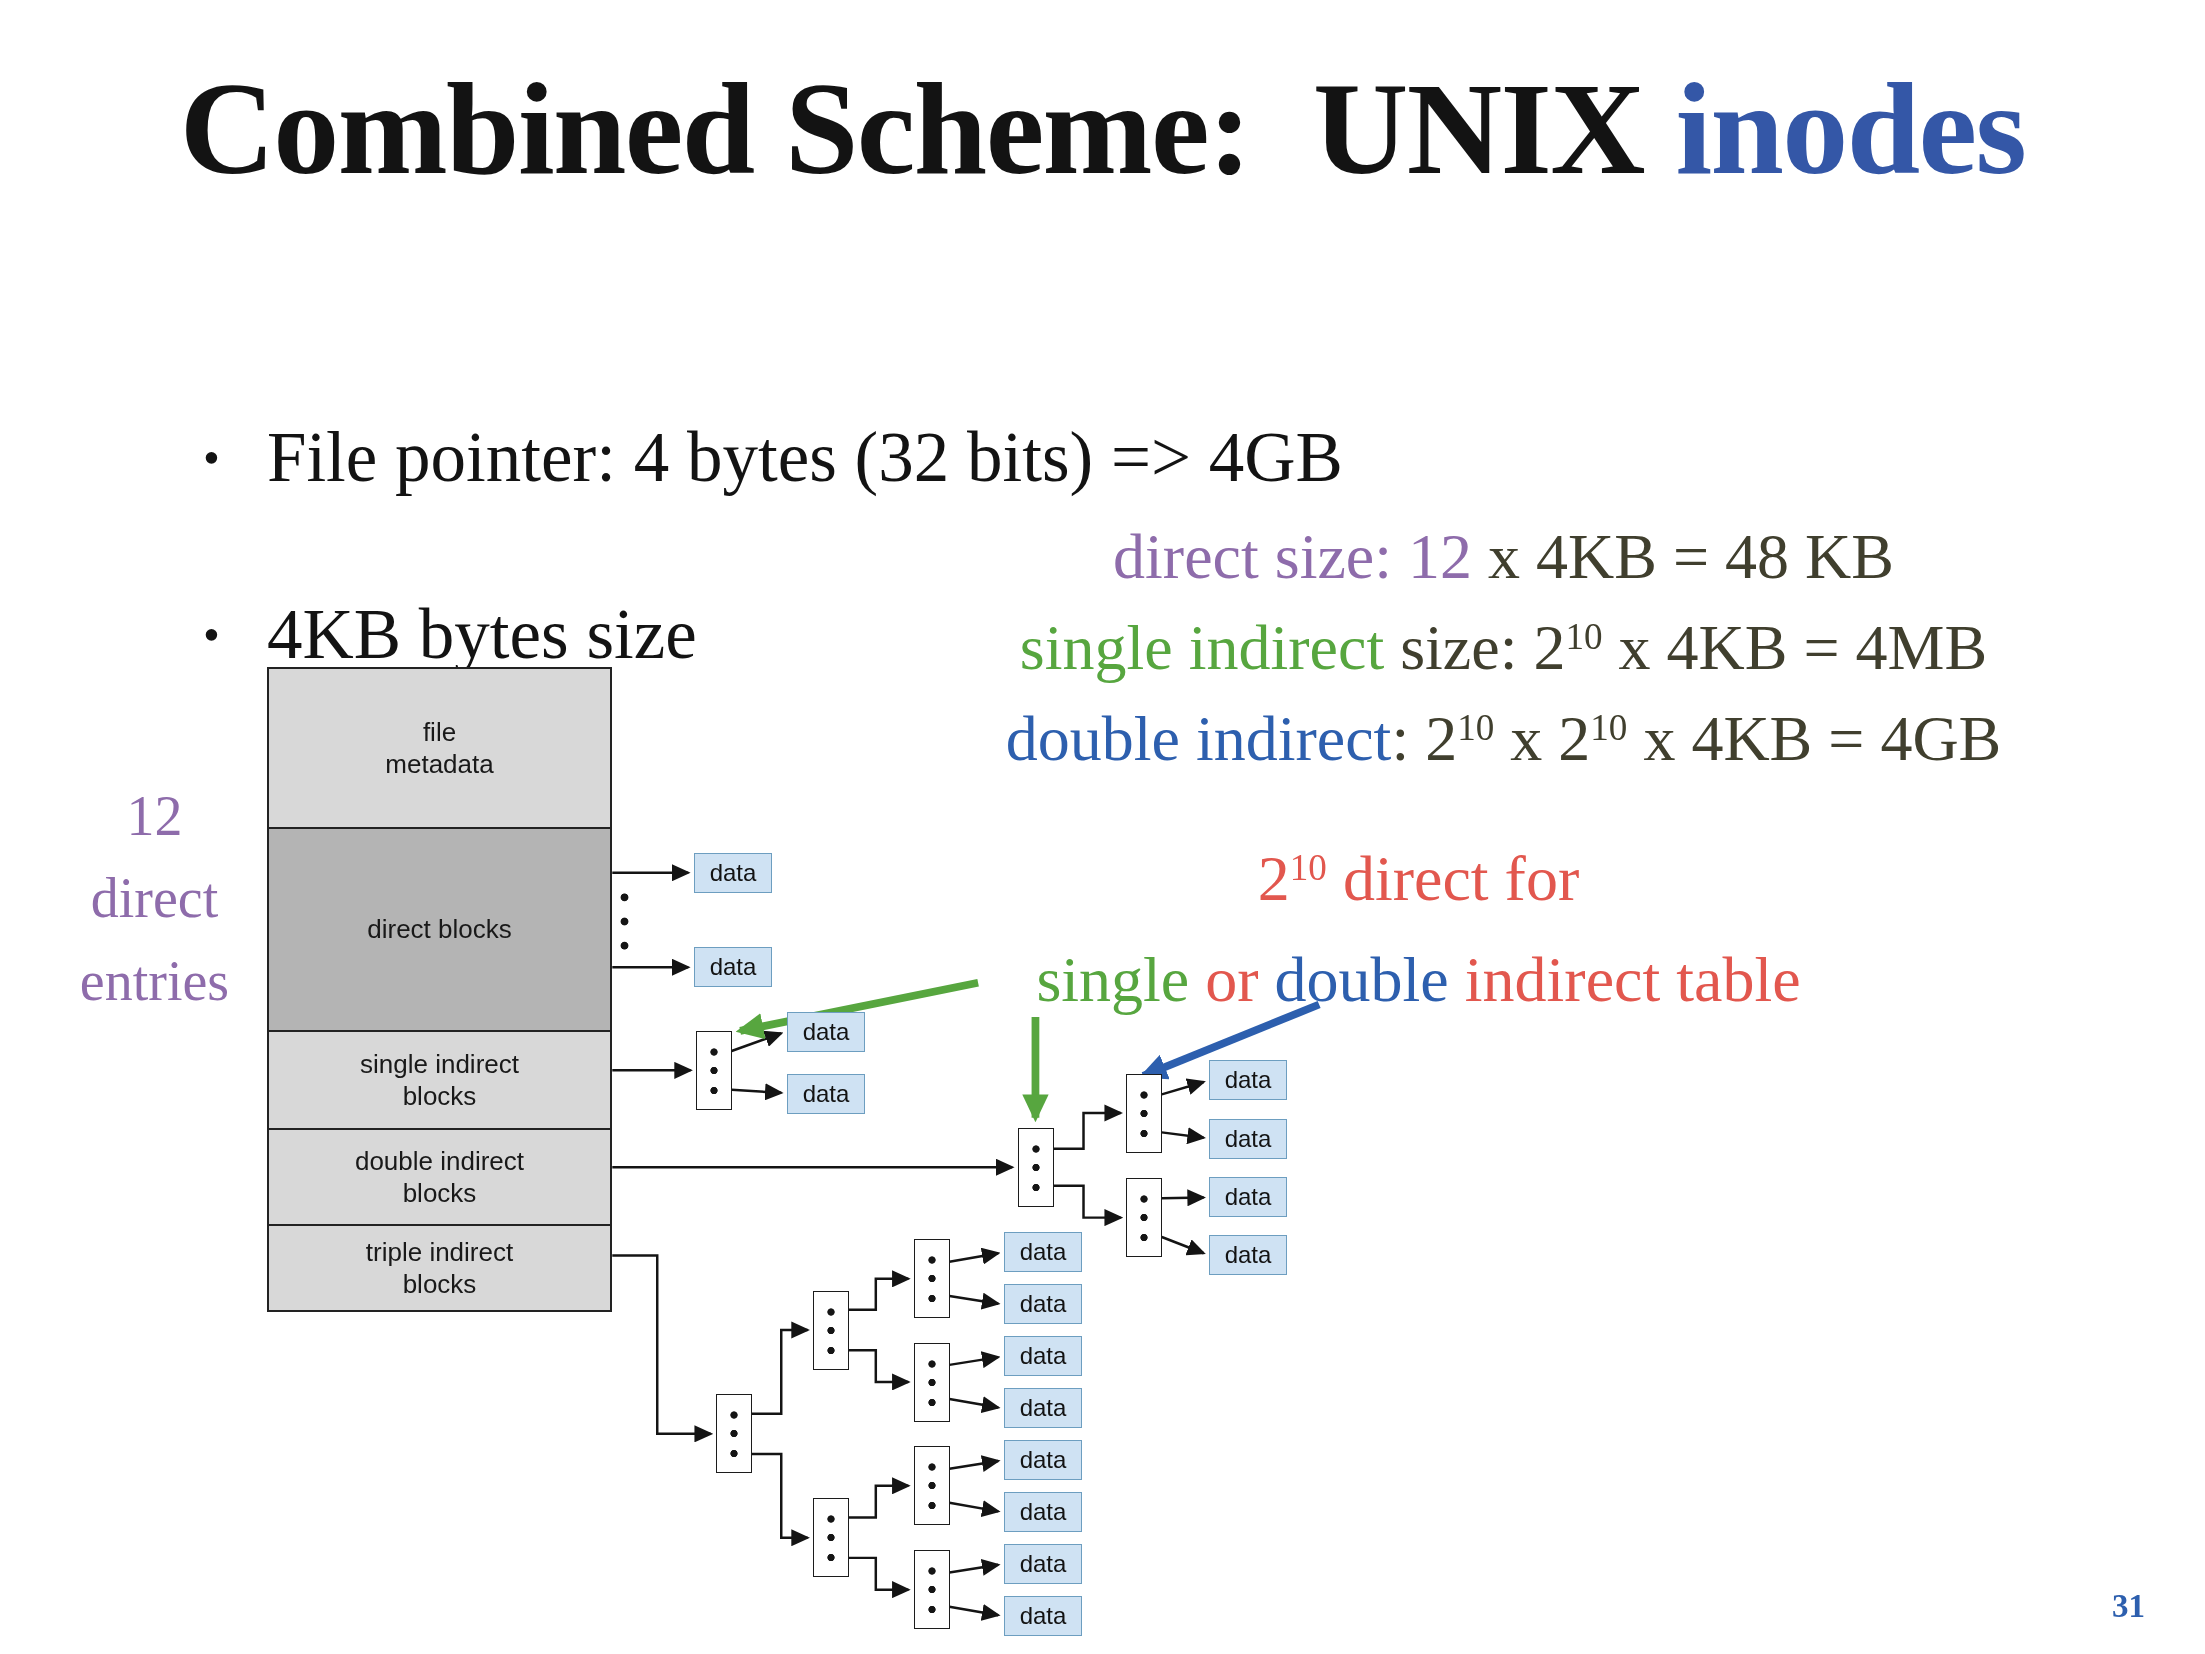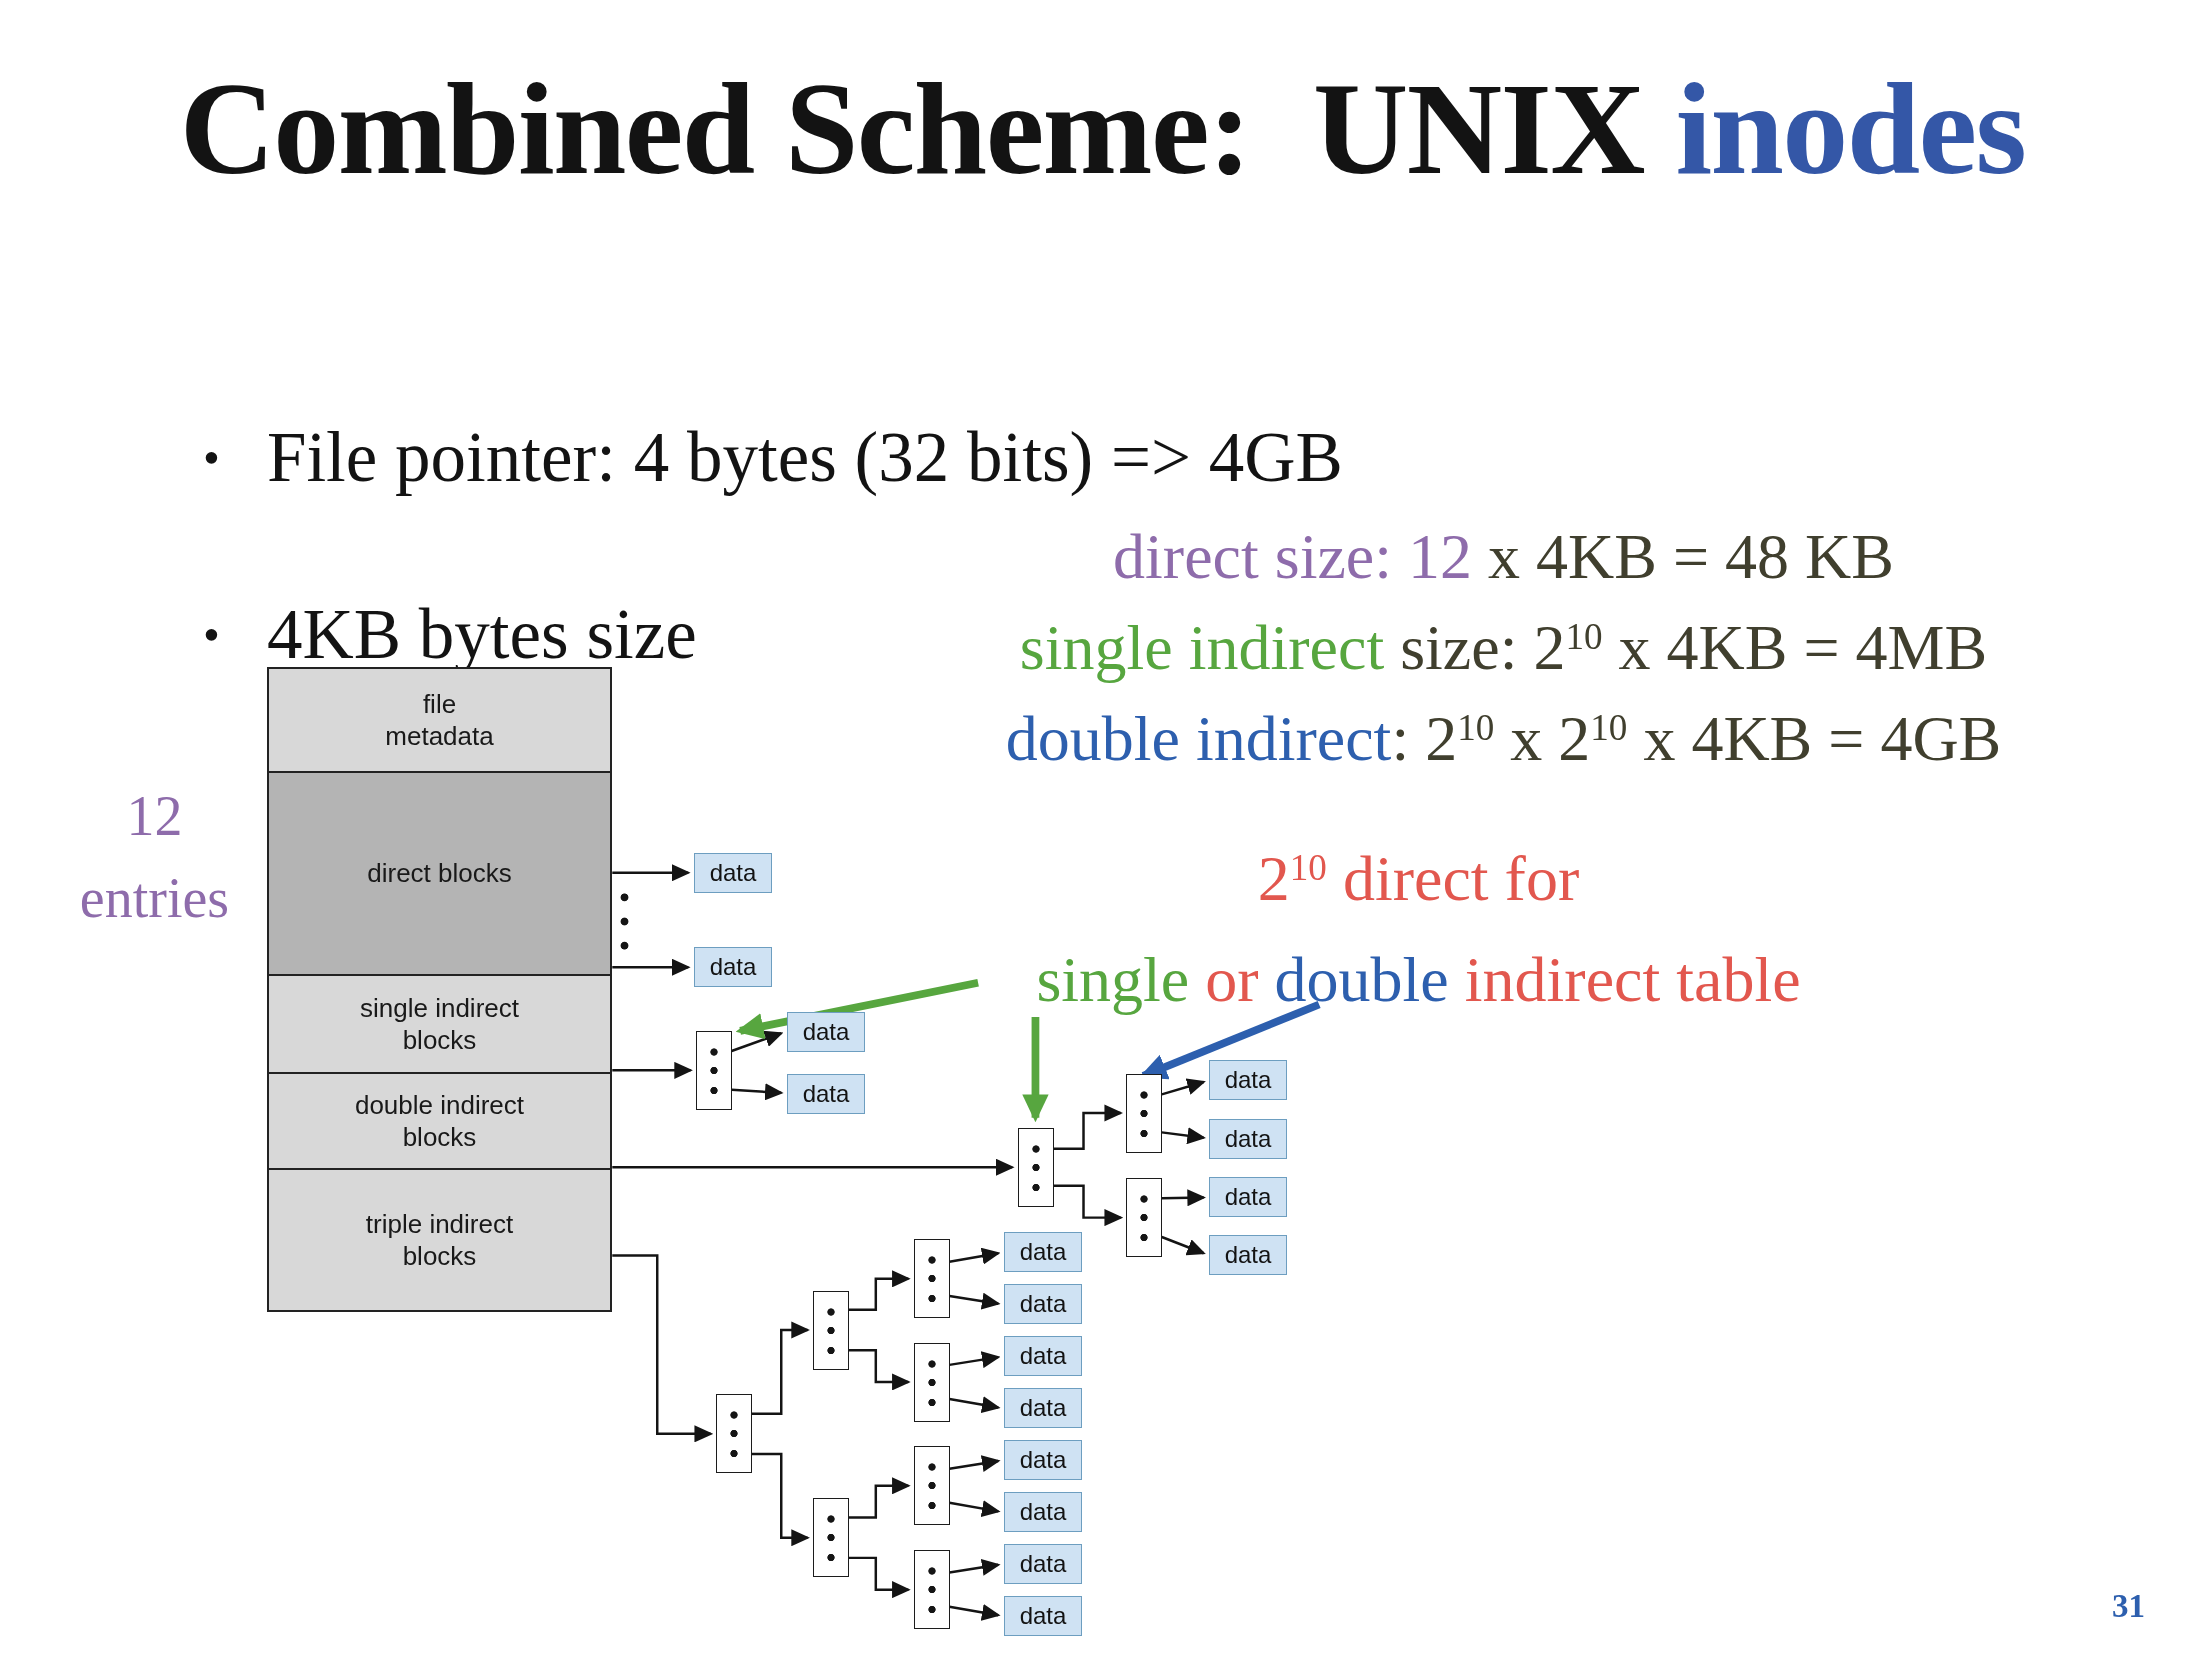--- a/index.html
+++ b/index.html
@@ -30,21 +30,21 @@
 
   .left-label { position:absolute; left:28px; top:775px; width:253px; text-align:center;
                 font-size:56px; line-height:1.47; color:#8e6cab; }
 
   .inode { position:absolute; left:267px; top:667px; width:345px; height:645px;
            border:2.3px solid #222; display:flex; flex-direction:column; }
   .row { display:flex; align-items:center; justify-content:center; text-align:center;
          border-bottom:2.3px solid #222; background:#d8d8d8;
          font-family:"Liberation Sans", sans-serif; font-size:26px; line-height:1.25; color:#191919; }
   .row:last-child { border-bottom:none; }
-  .r-meta   { height:104px; }
+  .r-meta   { height:160px; }
   .r-direct { height:203px; background:#b4b4b4; }
   .r-single { height:98px; }
   .r-double { height:96px; }
   .r-triple { flex:1; }
   .rlabel { display:inline-block; }
   .w170 { width:132px; } .w260 { width:202px; }
 
   .data-box { position:absolute; width:78px; height:40px; background:#cfe2f3; border:1.6px solid #6d9ec0;
               display:flex; align-items:center; justify-content:center;
               font-family:"Liberation Sans", sans-serif; font-size:24px; color:#131313; }
@@ -130,20 +130,21 @@
     <div><span class="blue">double indirect</span><span class="dark">: 2</span><sup class="dark">10</sup><span class="dark"> x 2</span><sup class="dark">10</sup><span class="dark"> x 4KB = 4GB</span></div>
   </div>
 
   <div class="note">
     <div><span class="red">2</span><sup class="red">10</sup><span class="red"> direct for</span></div>
     <div><span class="green">single</span><span class="red"> or </span><span class="blue">double</span><span class="red"> indirect table</span></div>
   </div>
 
   <div class="left-label">
     <div>12</div>
+    <div>direct</div>
     <div>entries</div>
   </div>
 
   <div class="inode">
     <div class="row r-meta">
         <span class="rlabel w170">file metadata</span>
       </div>
     <div class="row r-direct">
         <span class="rlabel">direct blocks</span>
       </div>

